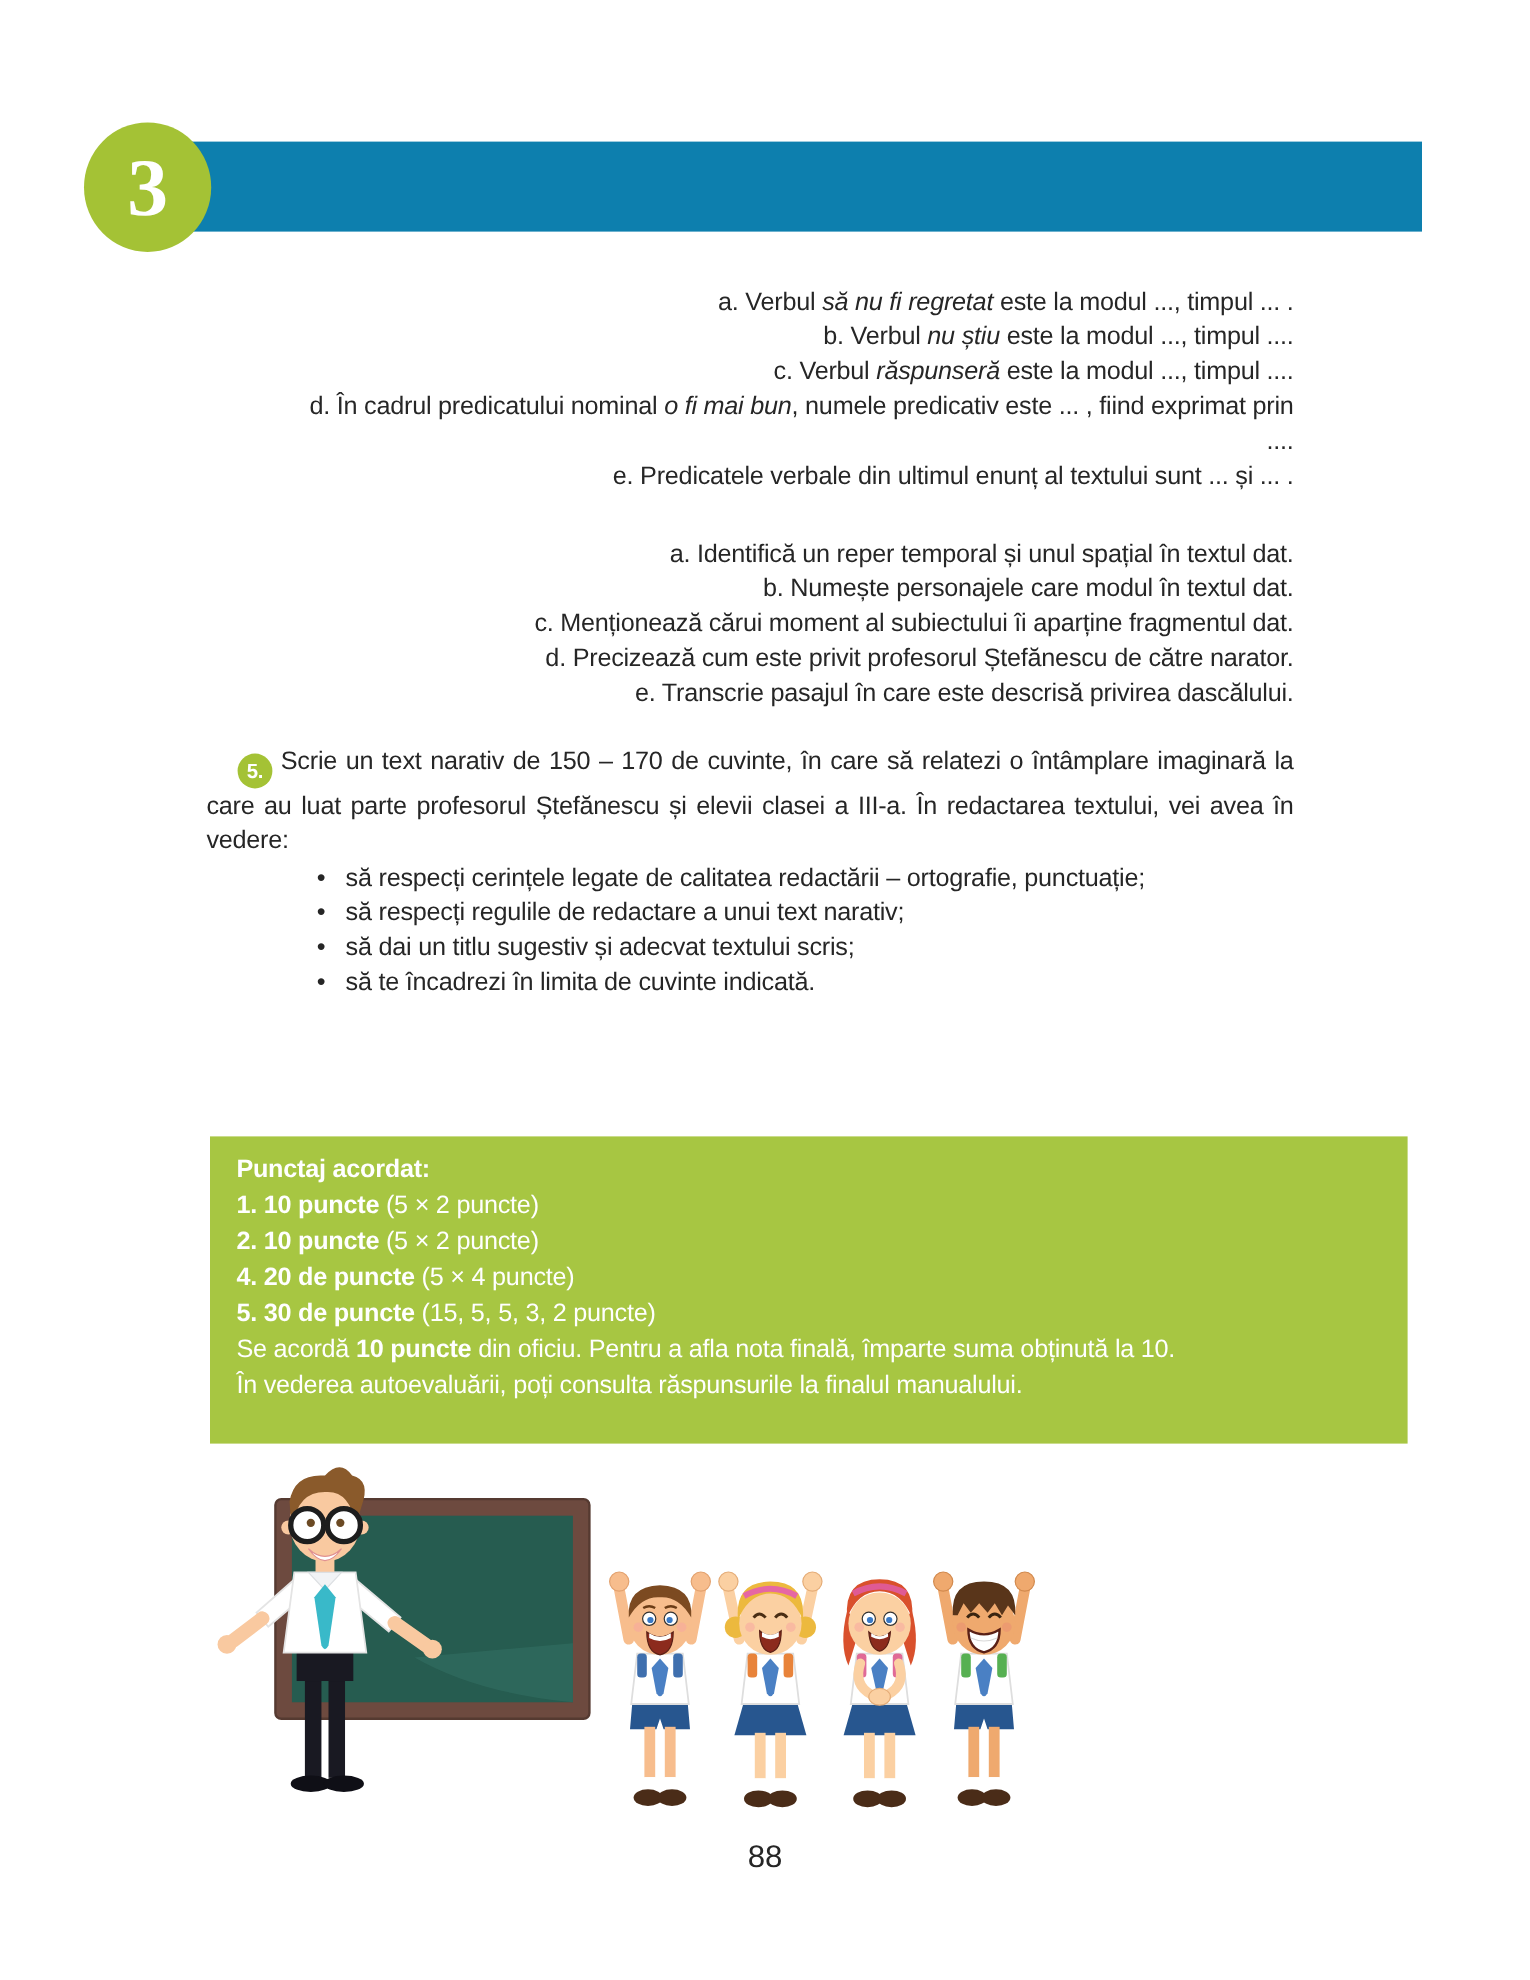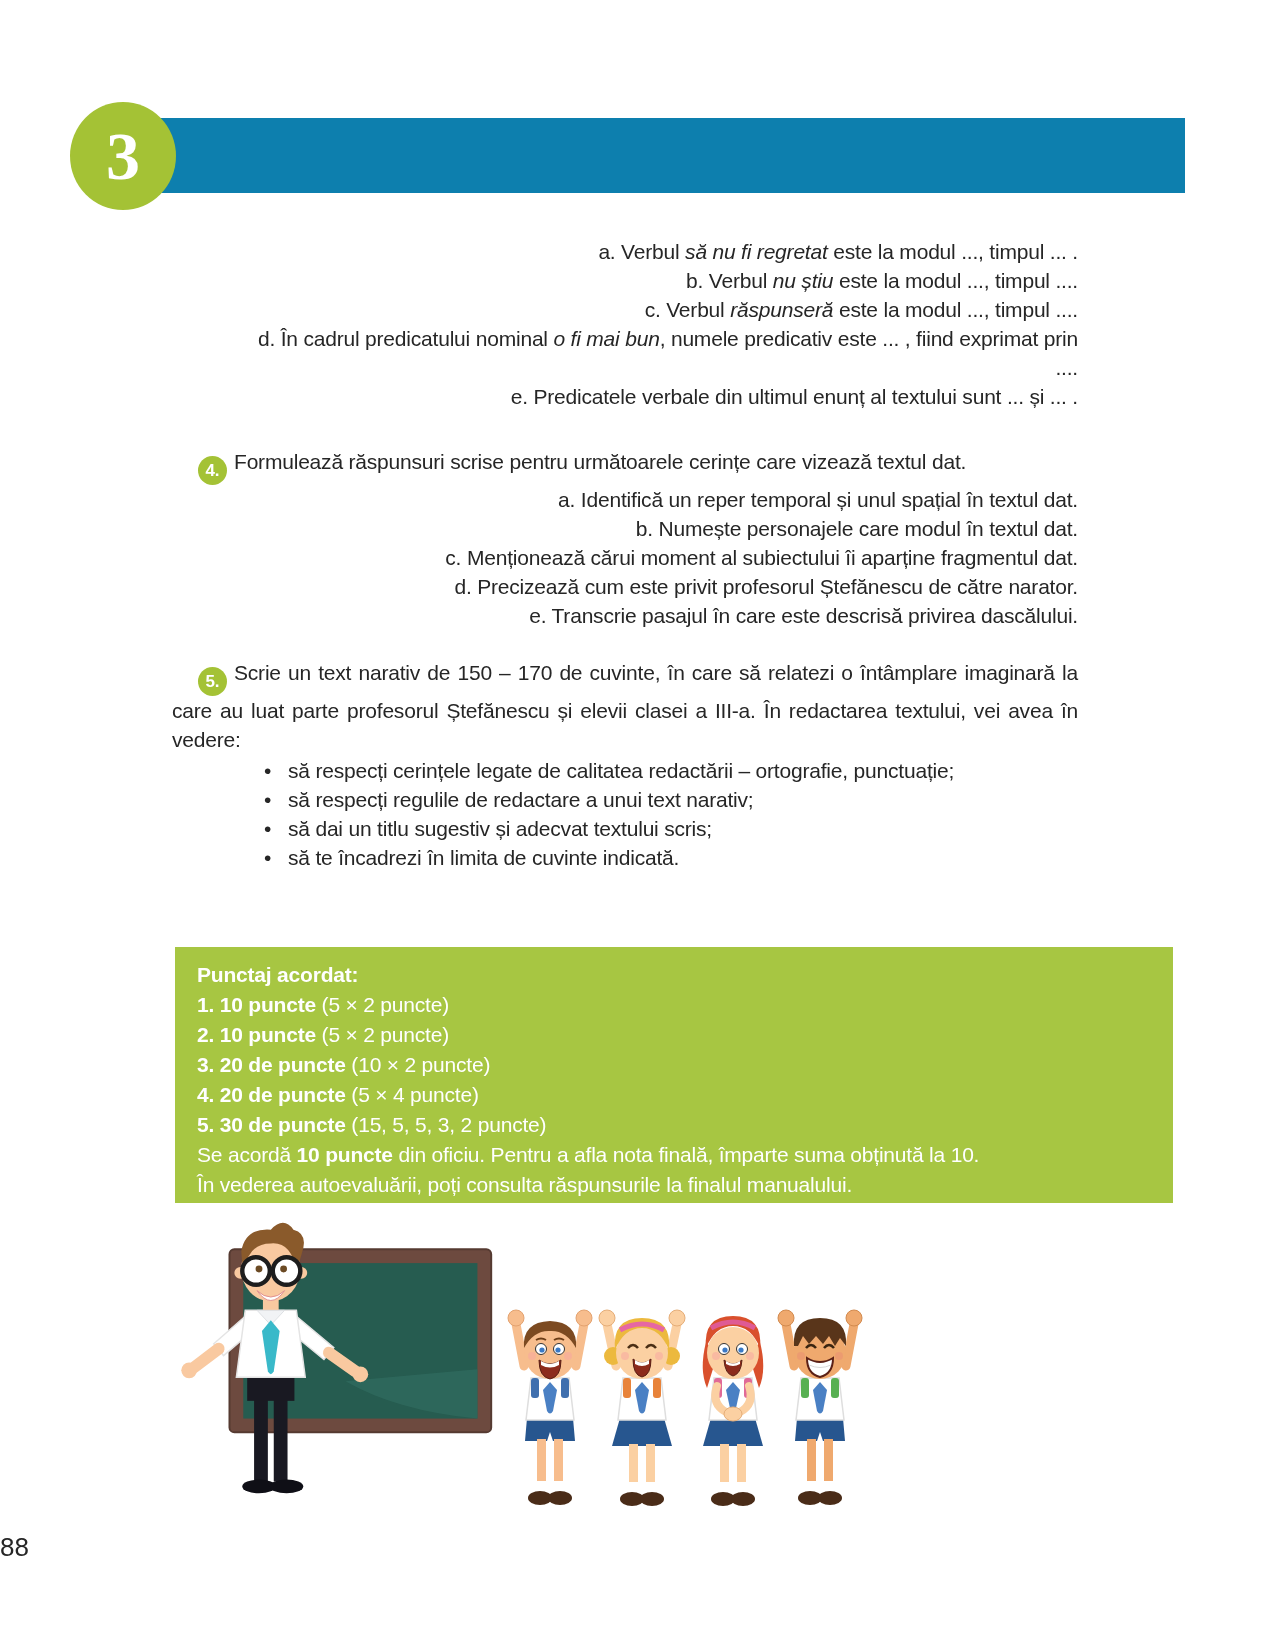--- a/index.html
+++ b/index.html
@@ -35,21 +35,21 @@
   
   .score-box{
     position:absolute;left:175px;top:947px;width:998px;height:256px;box-sizing:border-box;
     background:#a7c642;color:#ffffff;padding:13px 26px 0 22px;
     font-size:21px;line-height:30px;letter-spacing:-0.2px;
   }
   .score-box p{margin:0;}
   
   .teacher-wrap{position:absolute;left:140px;top:1208px;width:360px;height:305px;}
   .kids-wrap{position:absolute;left:490px;top:1298px;width:385px;height:235px;}
-  .page-num{position:absolute;left:0;top:1532px;width:100%;text-align:left;font-size:26px;color:#262626;}
+  .page-num{position:absolute;left:0;top:1532px;width:100%;text-align:center;font-size:26px;color:#262626;}
   svg{display:block;width:100%;height:100%;}
 </style>
 </head>
 <body>
 
 <div class="page">
 
   <div class="banner"></div>
   <div class="unit-circle">
     <span>3</span>
@@ -59,21 +59,20 @@
 
     <div>
       <p class="ex-item"><span>a. Verbul </span><span class="it">să nu fi regretat</span><span> este la modul ..., timpul ... .</span></p>
       <p class="ex-item"><span>b. Verbul </span><span class="it">nu știu</span><span> este la modul ..., timpul ....</span></p>
       <p class="ex-item"><span>c. Verbul </span><span class="it">răspunseră</span><span> este la modul ..., timpul ....</span></p>
       <p class="ex-item"><span>d. În cadrul predicatului nominal </span><span class="it">o fi mai bun</span><span>, numele predicativ este ... , fiind exprimat prin ....</span></p>
       <p class="ex-item"><span>e. Predicatele verbale din ultimul enunț al textului sunt ... și ... .</span></p>
     </div>
 
     <div class="ex4">
-      <p class="ex-title"><span class="badge">4.</span><span>Formulează răspunsuri scrise pentru următoarele cerințe care vizează textul dat.</span></p>
       <p class="ex-item"><span>a. Identifică un reper temporal și unul spațial în textul dat.</span></p>
       <p class="ex-item"><span>b. Numește personajele care modul în textul dat.</span></p>
       <p class="ex-item"><span>c. Menționează cărui moment al subiectului îi aparține fragmentul dat.</span></p>
       <p class="ex-item"><span>d. Precizează cum este privit profesorul Ștefănescu de către narator.</span></p>
       <p class="ex-item"><span>e. Transcrie pasajul în care este descrisă privirea dascălului.</span></p>
     </div>
 
     <div class="ex5">
       <p class="ex-title just"><span class="badge">5.</span><span>Scrie un text narativ de 150 – 170 de cuvinte, în care să relatezi o întâmplare imaginară la care au luat parte profesorul Ștefănescu și elevii clasei a III-a. În redactarea textului, vei avea în vedere:</span></p>
       <ul class="req">
@@ -82,21 +81,20 @@
         <li>să dai un titlu sugestiv și adecvat textului scris;</li>
         <li>să te încadrezi în limita de cuvinte indicată.</li>
       </ul>
     </div>
   </div>
 
   <div class="score-box">
     <p class="bd">Punctaj acordat:</p>
     <p><span class="bd">1. 10 puncte</span><span> (5 × 2 puncte)</span></p>
     <p><span class="bd">2. 10 puncte</span><span> (5 × 2 puncte)</span></p>
-    <p><span class="bd">3. 20 de puncte</span><span> (10 × 2 puncte)</span></p>
     <p><span class="bd">4. 20 de puncte</span><span> (5 × 4 puncte)</span></p>
     <p><span class="bd">5. 30 de puncte</span><span> (15, 5, 5, 3, 2 puncte)</span></p>
     <p><span>Se acordă </span><span class="bd">10 puncte</span><span> din oficiu. Pentru a afla nota finală, împarte suma obținută la 10.</span></p>
     <p>În vederea autoevaluării, poți consulta răspunsurile la finalul manualului.</p>
   </div>
 
   <div class="teacher-wrap">
     <svg viewBox="0 0 360 310">
 
       <g>

